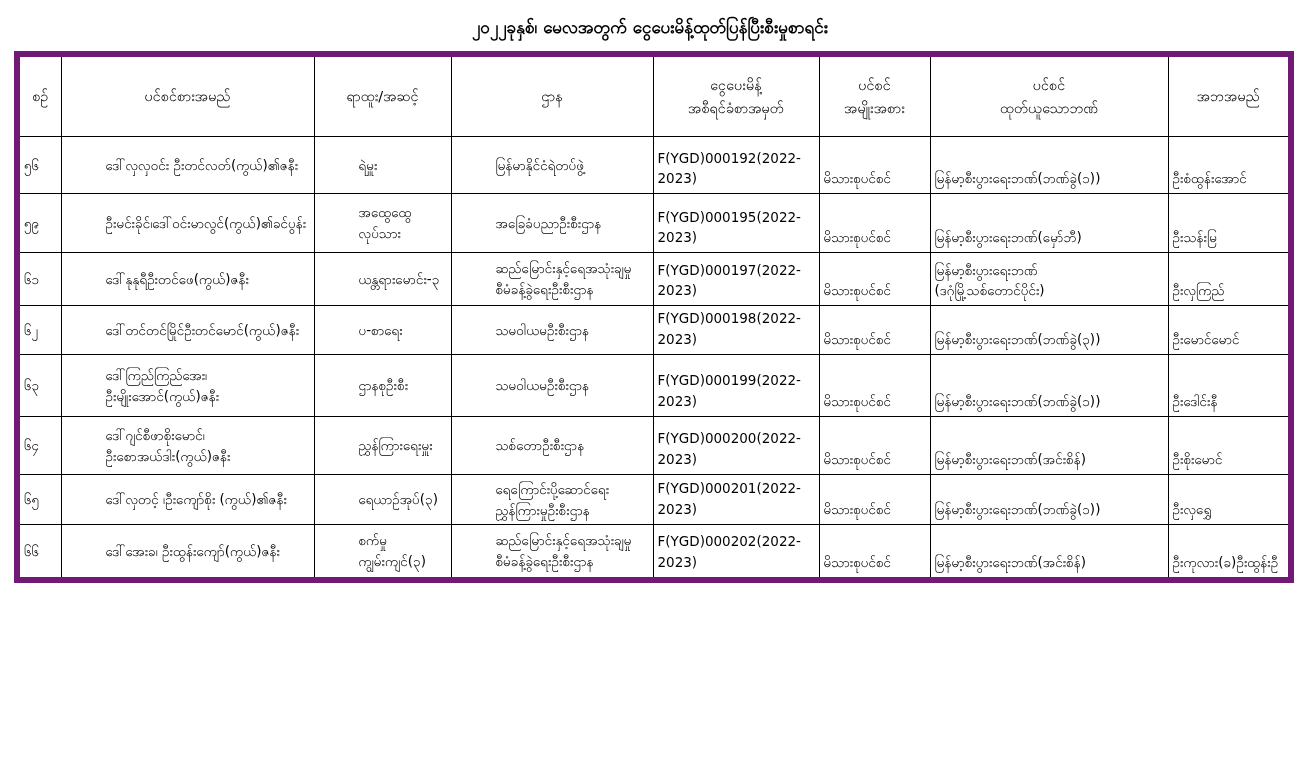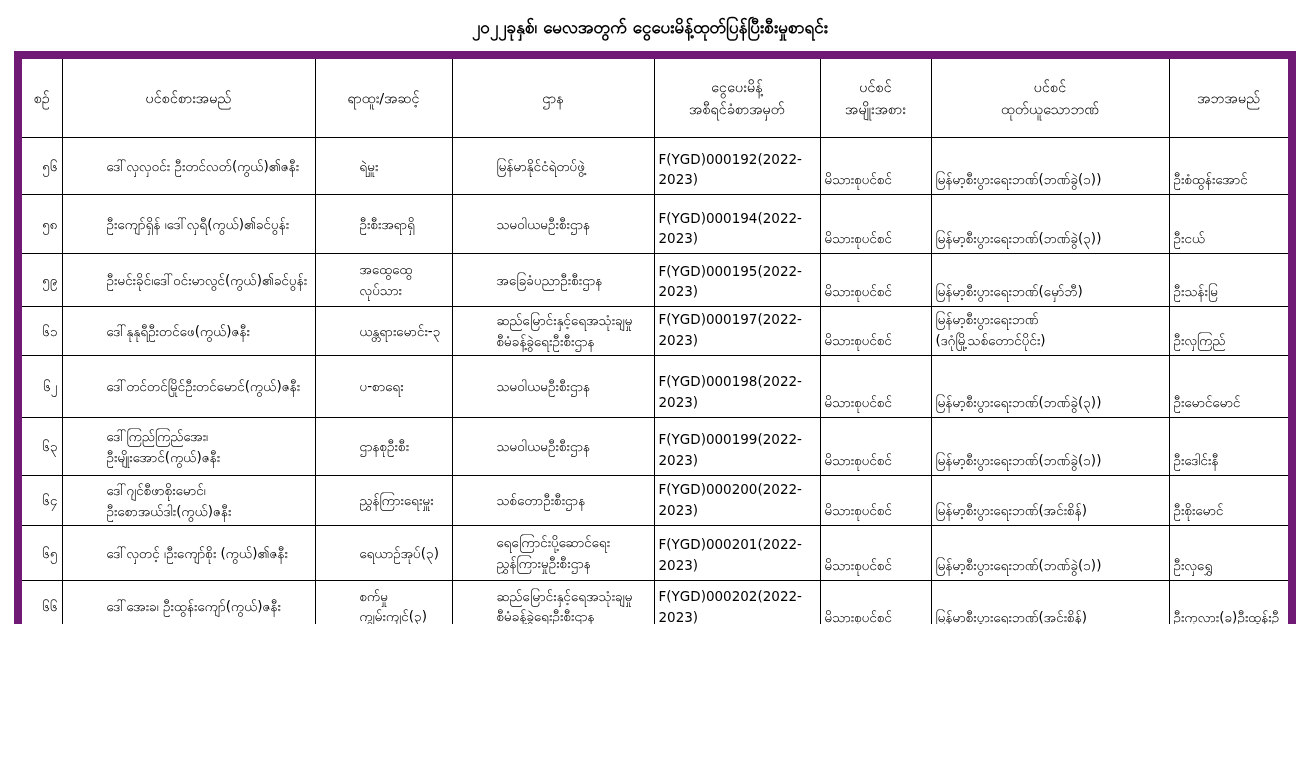--- a/index.html
+++ b/index.html
@@ -17,39 +17,39 @@
     font-weight: bold;
     font-size: 17px;
     line-height: 1.7;
   }
   .title-line { white-space: pre-line; }
   table.report {
     border-collapse: collapse;
     table-layout: fixed;
     width: 1274px;
     margin: 9px 12px 0 14px;
-    border: 8px solid #701a75;
+    border: 6px solid #701a75;
     font-size: 13.5px;
   }
   th, td {
     border: 1px solid #000;
     white-space: pre-line;
     overflow: hidden;
     line-height: 1.55;
     padding: 2px 4px;
   }
   thead tr { height: 83px; }
   th {
     font-weight: normal;
     font-size: 14.5px;
     text-align: center;
     vertical-align: middle;
   }
   
-  td.c0 { text-align: right; vertical-align: middle; }
+  td.c0 { text-align: left; vertical-align: middle; }
   td.c1, td.c2, td.c3 { text-align: left; vertical-align: middle; padding-left: 44px; }
   td.c4, td.c5, td.c6, td.c7 { text-align: left; vertical-align: bottom; padding-bottom: 4px; }
   
   tbody tr:nth-child(1)  td { height: 57px; }
   tbody tr:nth-child(2)  td { height: 59px; }
   tbody tr:nth-child(3)  td { height: 53px; }
   tbody tr:nth-child(4)  td { height: 46px; }
   tbody tr:nth-child(5)  td { height: 62px; }
   tbody tr:nth-child(6)  td { height: 58px; }
   tbody tr:nth-child(7)  td { height: 50px; }
@@ -95,30 +95,20 @@
     <tbody>
         <tr>
           <td class="c0">၅၆</td>
           <td class="c1">ဒေါ်လှလှဝင်း ဦးတင်လတ်(ကွယ်)၏ဇနီး</td>
           <td class="c2">ရဲမှူး</td>
           <td class="c3">မြန်မာနိုင်ငံရဲတပ်ဖွဲ့</td>
           <td class="c4">F(YGD)000192(2022-2023)</td>
           <td class="c5">မိသားစုပင်စင်</td>
           <td class="c6">မြန်မာ့စီးပွားရေးဘဏ်(ဘဏ်ခွဲ(၁))</td>
           <td class="c7">ဦးစံထွန်းအောင်</td>
-        </tr>
-        <tr>
-          <td class="c0">၅၈</td>
-          <td class="c1">ဦးကျော်ရှိန် ၊ဒေါ်လှရီ(ကွယ်)၏ခင်ပွန်း</td>
-          <td class="c2">ဦးစီးအရာရှိ</td>
-          <td class="c3">သမဝါယမဦးစီးဌာန</td>
-          <td class="c4">F(YGD)000194(2022-2023)</td>
-          <td class="c5">မိသားစုပင်စင်</td>
-          <td class="c6">မြန်မာ့စီးပွားရေးဘဏ်(ဘဏ်ခွဲ(၃))</td>
-          <td class="c7">ဦးငယ်</td>
         </tr>
         <tr>
           <td class="c0">၅၉</td>
           <td class="c1">ဦးမင်းခိုင်၊ဒေါ်ဝင်းမာလွင်(ကွယ်)၏ခင်ပွန်း</td>
           <td class="c2">အထွေထွေလုပ်သား</td>
           <td class="c3">အခြေခံပညာဦးစီးဌာန</td>
           <td class="c4">F(YGD)000195(2022-2023)</td>
           <td class="c5">မိသားစုပင်စင်</td>
           <td class="c6">မြန်မာ့စီးပွားရေးဘဏ်(မှော်ဘီ)</td>
           <td class="c7">ဦးသန်းမြ</td>

